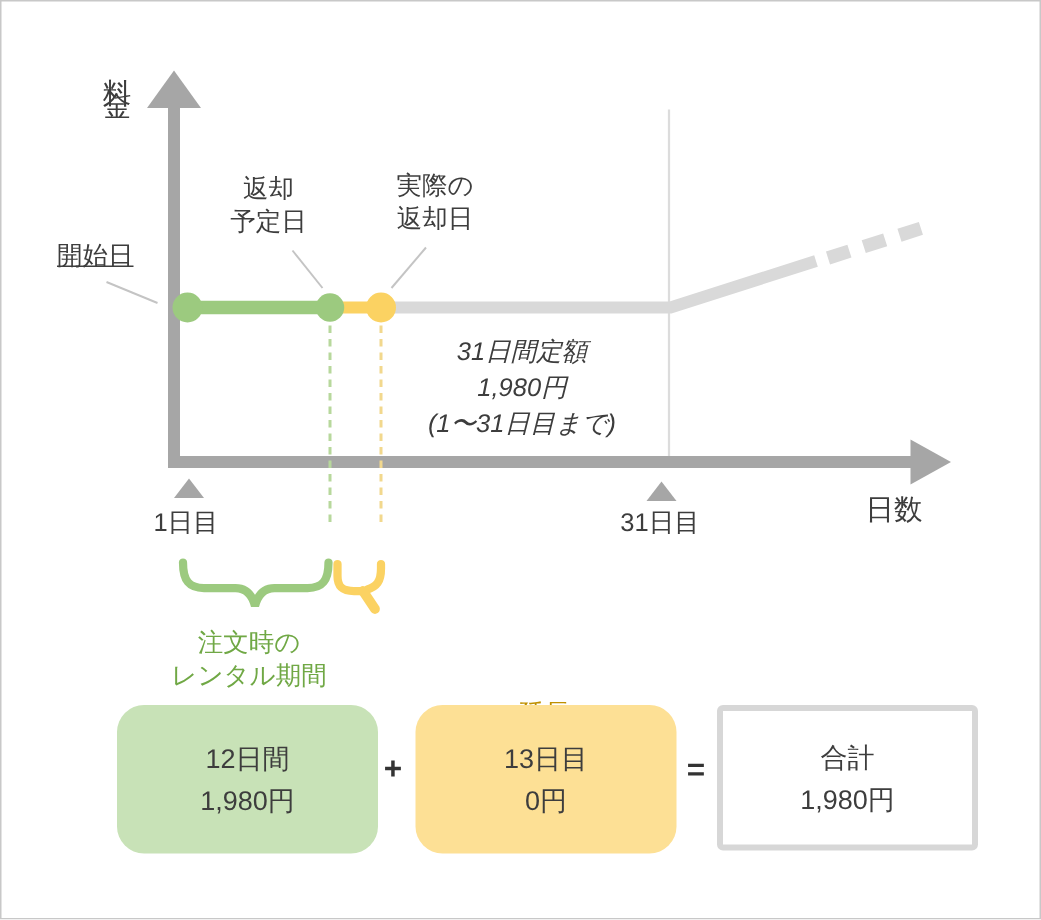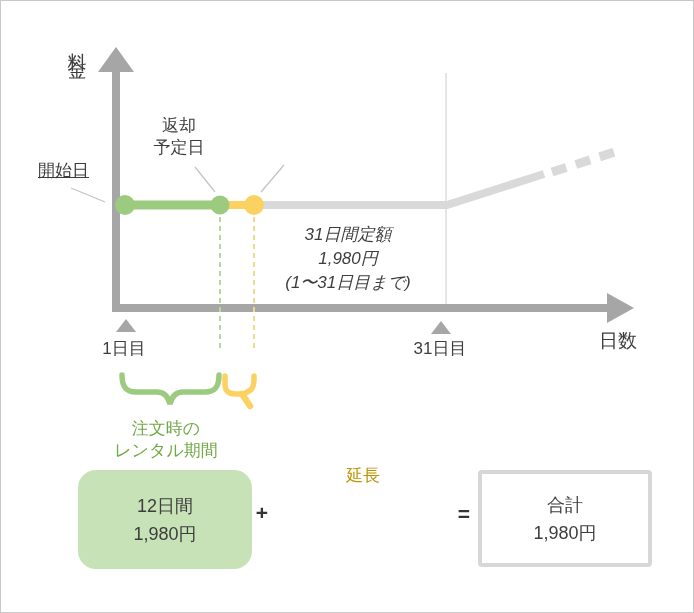--- a/index.html
+++ b/index.html
@@ -10,21 +10,21 @@
   html,body{margin:0;padding:0;background:#fff;}
   .stage{
     position:relative; width:694px; height:613px; background:#fff;
     border:1px solid #c8c8c8; box-sizing:border-box; overflow:hidden;
     font-family:"Liberation Sans", sans-serif; color:var(--text);
   }
   .stage svg{position:absolute;left:0;top:0;}
   .lbl{position:absolute; font-size:17px; line-height:22px; white-space:pre-line; color:var(--text);}
   .ctr{text-align:center;}
   .y-axis-label{left:66px; top:36px; font-size:19px; writing-mode:vertical-rl; letter-spacing:9px; line-height:20px;}
-  .x-axis-label{left:598px; top:329px; font-size:19px;}
+  .x-axis-label{left:576px; top:329px; font-size:19px;}
   .start-label{left:37px; top:159px;text-decoration:underline;}
   .planned-return-label{left:146px; top:114px; width:64px;text-align:center;}
   .actual-return-label{left:252px; top:112px; width:74px;}
   .flat-rate-note{left:254px; top:222px; width:186px; line-height:24px;font-style:italic;}
   .overage-note{left:452px; top:212px; width:164px; line-height:25px;}
   .day1-label{left:101px; top:337px; width:44px;}
   .day31-label{left:409px; top:337px; width:60px;}
   .rental-period-label{left:83px; top:417px; width:164px; color:var(--green-text);}
   .extension-label{left:330px; top:424px; width:64px; color:var(--gold-text);margin-top:40px;}
   .box{
@@ -99,33 +99,39 @@
       <path class="y-brace" d="M 253 375 L 253 378 C 253 387 250 390 244 392"></path>
       <line class="y-brace-tail" x1="241" y1="393" x2="249" y2="405"></line>
     </g>
   </svg>
 
   <div class="lbl y-axis-label">料金</div>
   <div class="lbl x-axis-label">日数</div>
   <div class="lbl start-label">開始日</div>
   <div class="lbl ctr planned-return-label">返却
 予定日</div>
+  <div class="lbl ctr actual-return-label">実際の
+返却日</div>
   <div class="lbl ctr flat-rate-note">31日間定額
 1,980円
 (1〜31日目まで)</div>
   <div class="lbl ctr day1-label">1日目</div>
   <div class="lbl ctr day31-label">31日目</div>
   <div class="lbl ctr rental-period-label">注文時の
 レンタル期間</div>
   <div class="lbl ctr extension-label">延長</div>
 
   <div class="box box-rental">
     <div>12日間</div>
     <div>1,980円</div>
   </div>
   <div class="op op-plus">+</div>
+  <div class="box box-extension">
+    <div>13日目</div>
+    <div>0円</div>
+  </div>
   <div class="op op-equals">=</div>
   <div class="box box-total">
     <div>合計</div>
     <div>1,980円</div>
   </div>
 
 </div>
 
 </body></html>

